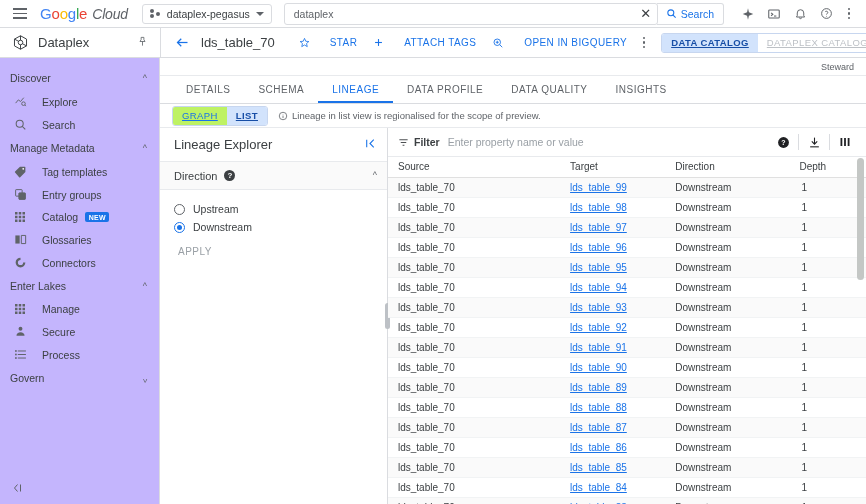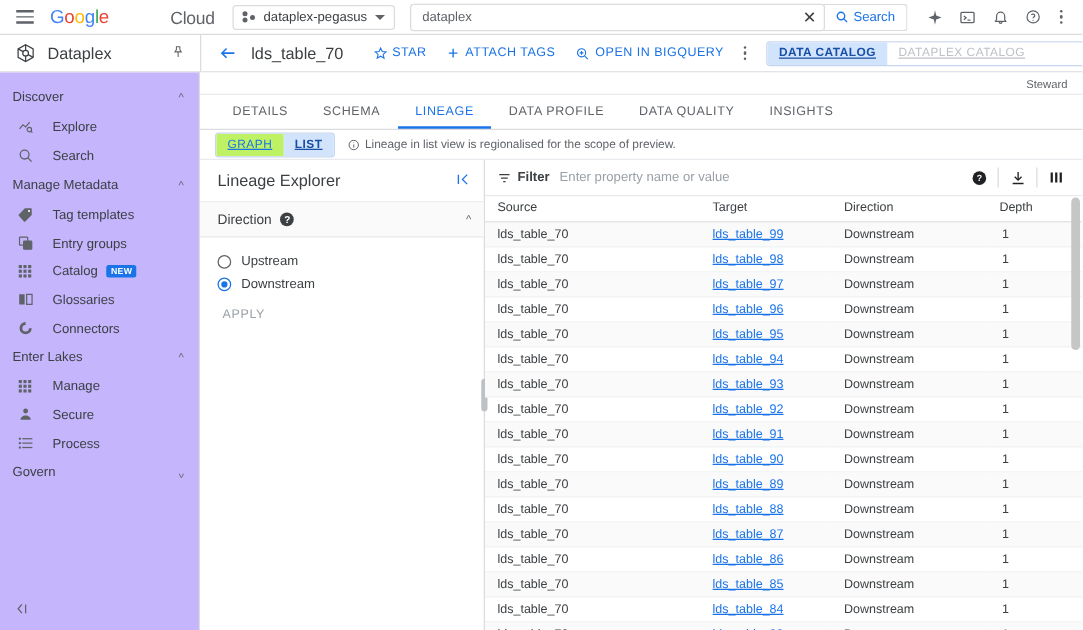--- a/index.html
+++ b/index.html
@@ -17,25 +17,25 @@
   .topbar {
     height: 28px; min-height: 28px;
     display: flex; align-items: center;
     border-bottom: 1px solid #dadce0;
     background: #fff;
     padding: 0 8px;
   }
   .hamburger { width: 24px; height: 24px; display: flex; flex-direction: column;
     justify-content: center; align-items: center; gap: 3px; cursor: pointer; margin-right: 8px; }
   .hamburger i { display: block; width: 14px; height: 1.5px; background: #5f6368; }
-  .gclogo { display: flex; align-items: center; font-size: 15px; letter-spacing: -0.2px; margin-right: 14px; white-space: nowrap; gap: 44px;}
+  .gclogo { display: flex; align-items: center; font-size: 15px; letter-spacing: -0.2px; margin-right: 14px; white-space: nowrap;}
   .gclogo .g1 { color: #4285f4; } .gclogo .g2 { color: #ea4335; }
   .gclogo .g3 { color: #fbbc05; } .gclogo .g4 { color: #4285f4; }
   .gclogo .g5 { color: #34a853; } .gclogo .g6 { color: #ea4335; }
-  .gclogo .cloud { color: #5f6368; margin-left: 5px; font-size: 14px; }
+  .gclogo .cloud { color: #5f6368; margin-left: 5px; font-size: 14px; font-style: italic; }
 
   .projsel {
     display: flex; align-items: center; gap: 6px;
     height: 20px; padding: 0 7px;
     border: 1px solid #dadce0; border-radius: 3px;
     font-size: 10.5px; color: #3c4043; cursor: pointer;
     white-space: nowrap;
   }
   .projdots { position: relative; width: 11px; height: 11px; }
   .projdots::before, .projdots::after {
@@ -76,21 +76,21 @@
   .brandname { font-size: 13px; color:#3c4043; }
   .pin { margin-left:auto; margin-right:12px; color:#5f6368; cursor:pointer; }
   .pagebar {
     flex:1; display:flex; align-items:center; gap:0;
     border-bottom:1px solid #dadce0; border-left:1px solid #dadce0;
     padding: 0 8px 0 10px; background:#fff;
   }
   .backarrow { color:#1a73e8; width:22px;height:22px;display:flex;align-items:center;justify-content:center;cursor:pointer; }
   .entity-title { font-size:13px; color:#3c4043; margin:0 16px 0 8px; white-space:nowrap; }
   .actbtn {
-    display:flex;align-items:center;gap:4px;color:#1a73e8;font-size:10px;
+    display:flex;align-items:center;gap:20px;color:#1a73e8;font-size:10px;
     letter-spacing:.4px; padding:0 8px; height:24px; cursor:pointer; white-space:nowrap;
   }
   .kebab { width:18px;height:18px;display:flex;flex-direction:column;align-items:center;justify-content:center;gap:2px;cursor:pointer;margin-left:auto; }
   .kebab i { width:2.5px;height:2.5px;border-radius:50%;background:#5f6368;display:block; }
   .segwrap { display:flex; align-items:center; border:1px solid #c7d6ef; border-radius:3px; overflow:hidden; height:20px; margin-left:8px; }
   .seg { font-size:9.5px; letter-spacing:.4px; padding:0 9px; height:100%; display:flex;align-items:center; cursor:pointer; white-space:nowrap;text-decoration:underline; }
   .seg.on { background:#d2e3fc; color:#174ea6; font-weight:bold; }
   .seg.off { color:#bdc1c6; background:#fff;gap:48px; }
   .newbadge { background:#5b8def; color:#fff; font-size:7.5px; padding:1px 3px; border-radius:2px; margin-left:4px; letter-spacing:.3px; }
 

